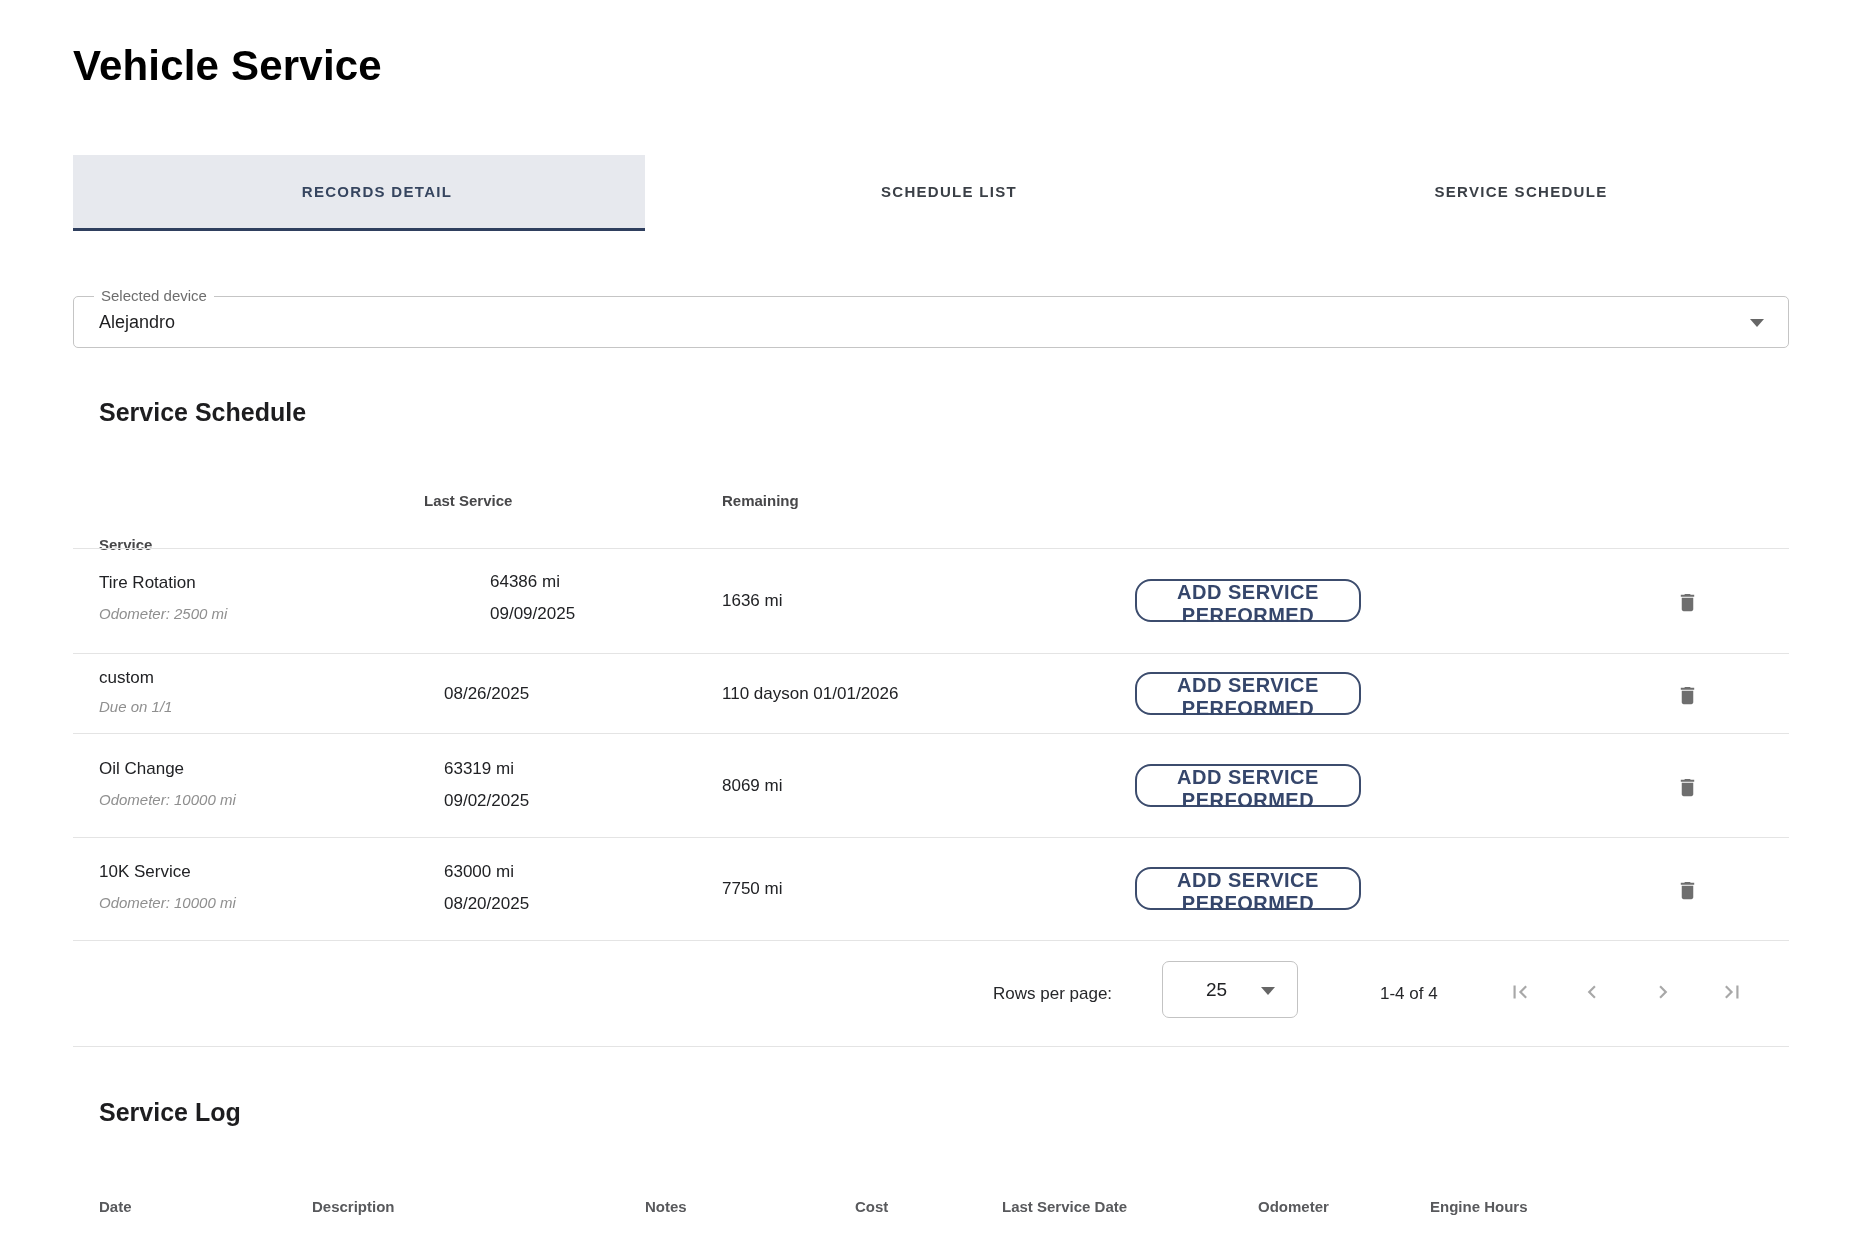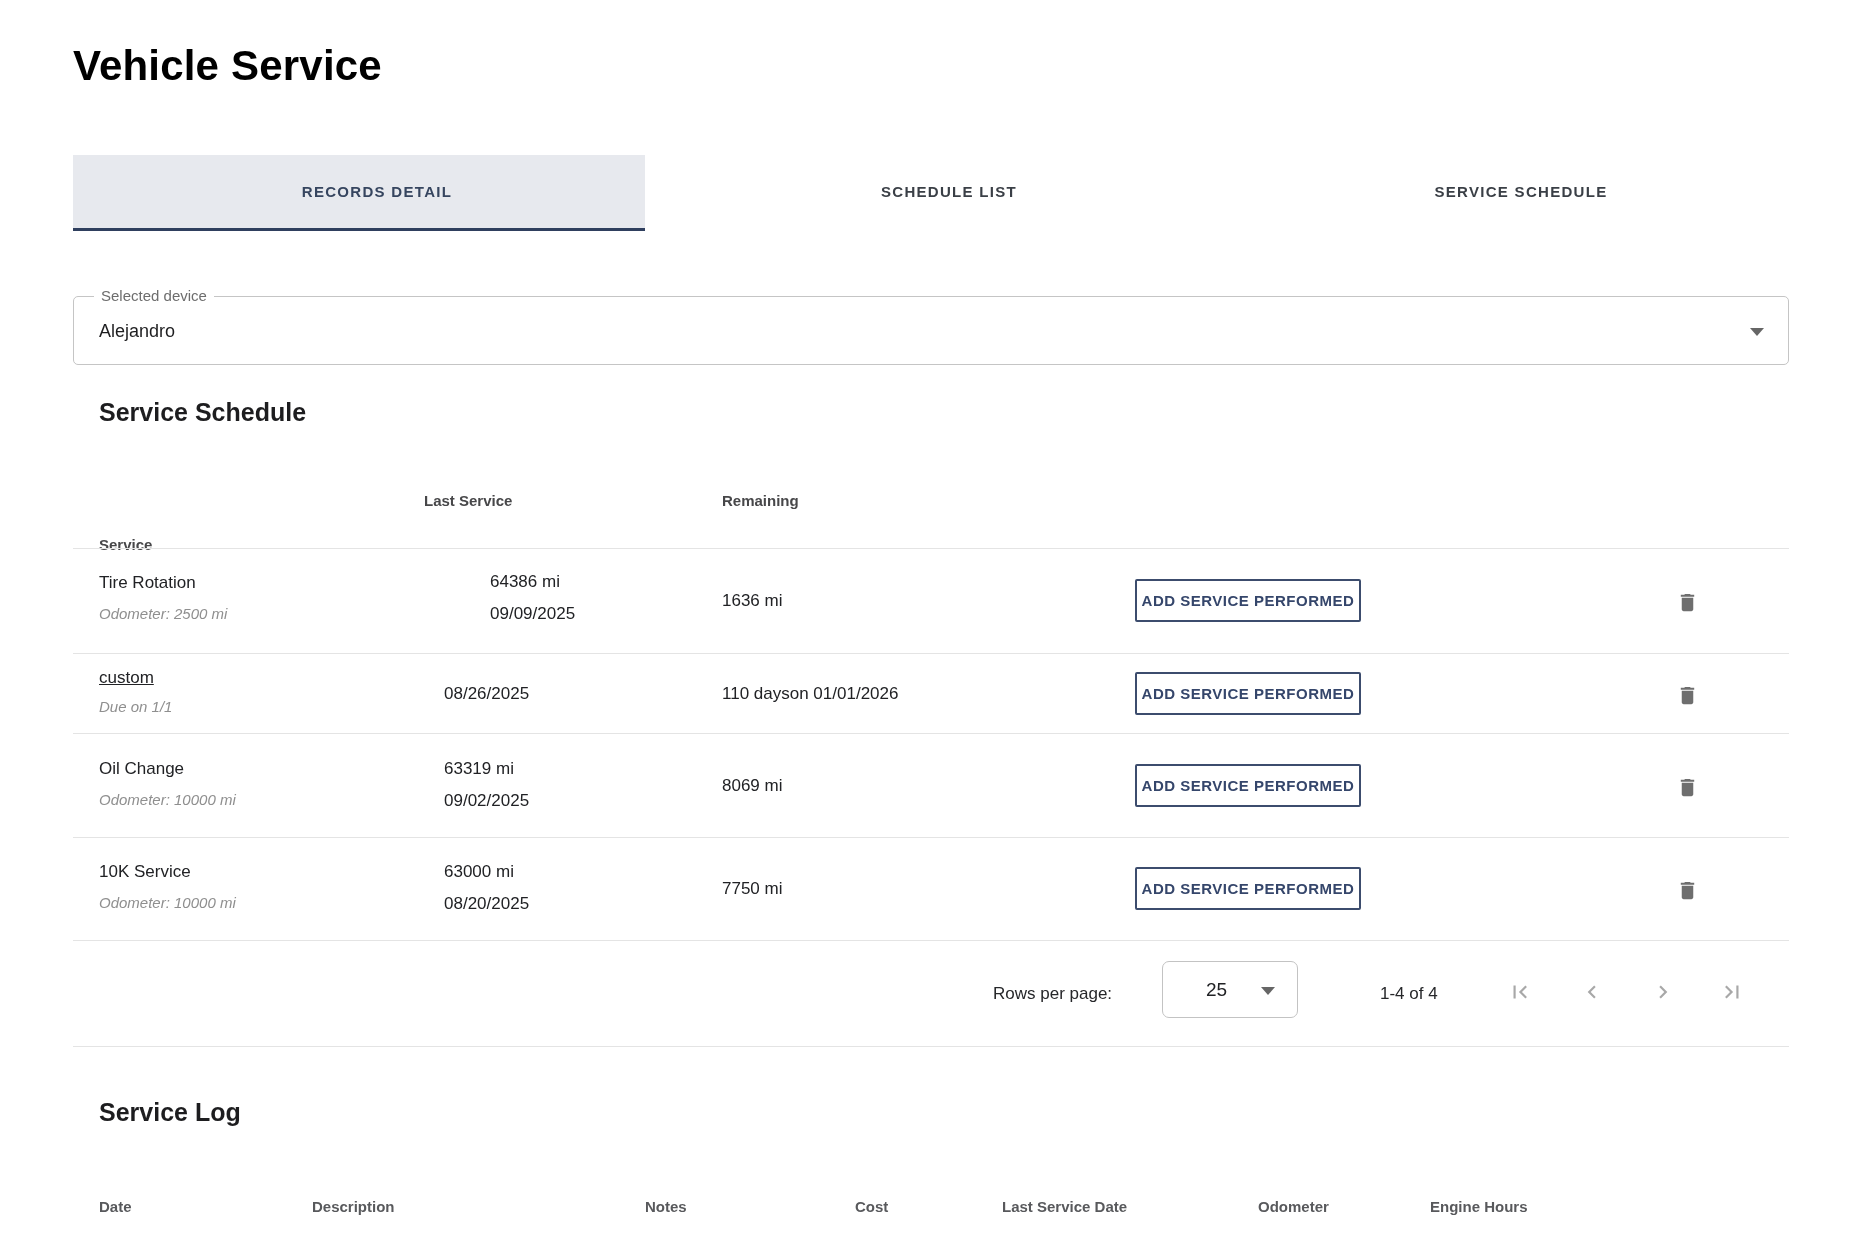--- a/index.html
+++ b/index.html
@@ -9,42 +9,42 @@
   .abs { position: absolute; }
 
   .title { left: 73px; top: 42px; font-size: 42px; font-weight: 700; color: #000000; letter-spacing: 0.2px; }
 
   .tabs { left: 73px; top: 155px; width: 1716px; height: 76px; display: flex; }
   .tab { flex: 1; display: flex; align-items: center; justify-content: center;
          font-size: 15px; font-weight: 700; letter-spacing: 1.3px; color: #3a3f46;
          border-bottom: 3px solid transparent; cursor: pointer; padding-left: 36px; }
   .tab.active { background: #e7e9ee; border-bottom-color: #2f3f5e; color: #36455f; }
 
-  .select-field { left: 73px; top: 296px; width: 1716px; height: 69px;
+  .select-field { left: 73px; top: 296px; width: 1716px; height: 52px;
                   border: 1px solid #c5c5c5; border-radius: 5px; cursor: pointer; }
   .select-label { position: absolute; left: 20px; top: -10px; background: #fff; padding: 0 7px;
                   font-size: 15px; color: #6d6d6d; }
   .select-value { position: absolute; left: 25px; top: 50%; transform: translateY(-50%);
                   font-size: 18px; color: #1e1e20; }
   .caret { position: absolute; right: 24px; top: 50%; margin-top: -3px; width: 0; height: 0;
            border-left: 7px solid transparent; border-right: 7px solid transparent;
            border-top: 8px solid #666; }
 
   .section-title { font-size: 25px; font-weight: 700; color: #1d1d1f; }
   .col-head { font-size: 15px; font-weight: 700; color: #474749; }
   .divider { left: 73px; width: 1716px; height: 1px; background: #e4e4e4; }
 
   .svc-name  { font-size: 17px; color: #212225; }
   .svc-detail{ font-size: 15px; font-style: italic; color: #8f8f8f; }
   .cell-val  { font-size: 17px; color: #212225; }
   .two-line  { line-height: 32px; }
 
   .add-btn { position: absolute; left: 1135px; width: 226px; height: 43px; background: #fff;
-             border: 2px solid #3c4c6d; border-radius: 2px; font-family: inherit;
-             font-size: 15px; font-weight: 700; letter-spacing: 0.5px; color: #35466b; cursor: pointer; }
+             border: 2px solid #3c4c6d; border-radius: 16px; font-family: inherit;
+             font-size: 20px; font-weight: 700; letter-spacing: 0.5px; color: #35466b; cursor: pointer; }
   .icon-btn { position: absolute; left: 1670px; width: 34px; height: 28px; background: none;
               border: none; cursor: pointer; display: flex; align-items: center; justify-content: center; }
 
   .pg-label { font-size: 17px; color: #26272a; }
   .pg-select { left: 1162px; top: 961px; width: 136px; height: 57px;
                border: 1px solid #c3c3c3; border-radius: 7px; cursor: pointer; }
   .pg-select-value { position: absolute; left: 43px; top: 50%; transform: translateY(-50%);
                      font-size: 19px; color: #212225; }
   .pg-select .caret { right: 22px; }
   .pg-range { font-size: 17px; color: #26272a; }
@@ -97,21 +97,21 @@
     <button class="add-btn" style="top:579px;">ADD SERVICE PERFORMED</button>
     <button class="icon-btn" style="top:588px;">
       <svg width="23" height="23" viewBox="0 0 24 24" fill="#6e6e6e">
           <path d="M6 19c0 1.1.9 2 2 2h8c1.1 0 2-.9 2-2V7H6v12zM19 4h-3.5l-1-1h-5l-1 1H5v2h14V4z"></path>
         </svg>
     </button>
   </div>
   <div class="abs divider" style="top:653px;"></div>
 
   <div>
-    <div class="abs svc-name" style="left:99px;  top:668px;text-decoration:underline;">custom</div>
+    <div class="abs svc-name" style="left:99px;  top:668px;">custom</div>
     <div class="abs svc-detail" style="left:99px; top:698px;">Due on 1/1</div>
     <div class="abs cell-val" style="left:444px; top:684px;">08/26/2025</div>
     <div class="abs cell-val" style="left:722px; top:684px;">110 dayson 01/01/2026</div>
     <button class="add-btn" style="top:672px;">ADD SERVICE PERFORMED</button>
     <button class="icon-btn" style="top:681px;">
       <svg width="23" height="23" viewBox="0 0 24 24" fill="#6e6e6e">
           <path d="M6 19c0 1.1.9 2 2 2h8c1.1 0 2-.9 2-2V7H6v12zM19 4h-3.5l-1-1h-5l-1 1H5v2h14V4z"></path>
         </svg>
     </button>
   </div>

